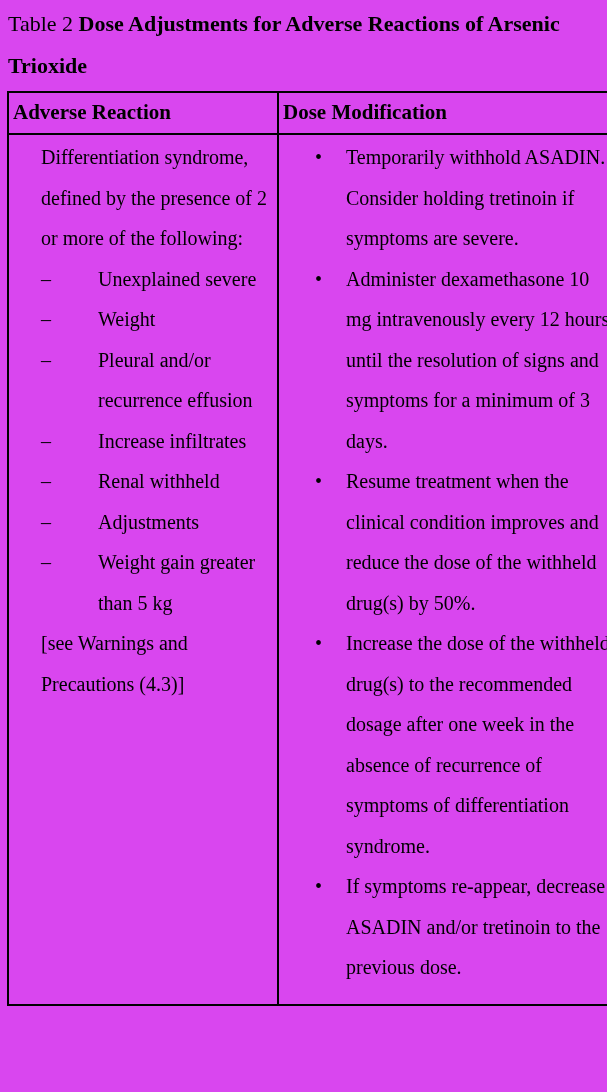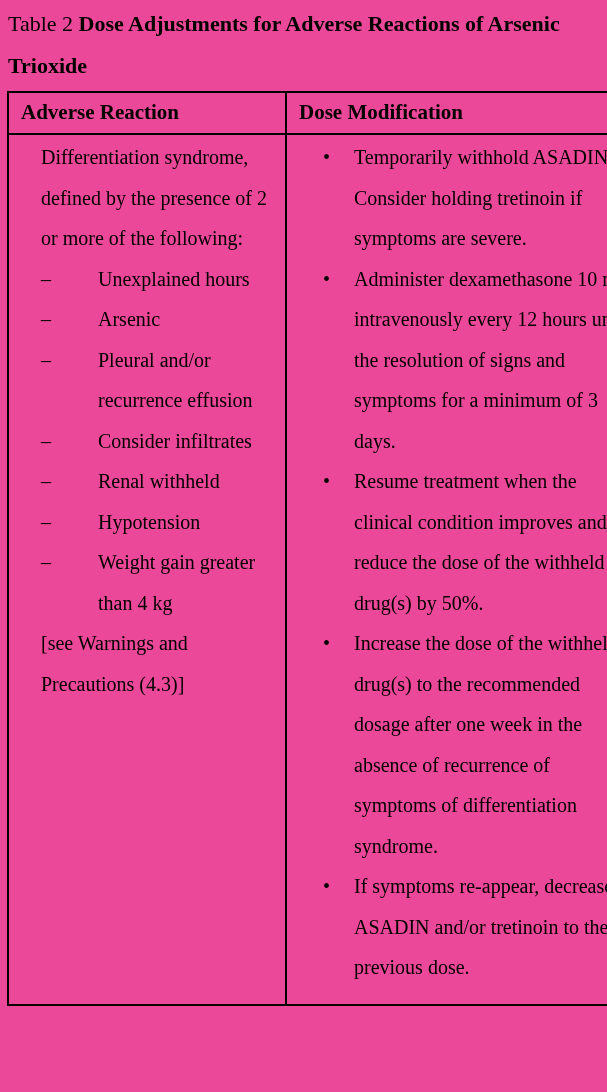--- a/index.html
+++ b/index.html
@@ -6,21 +6,21 @@
     margin: 0;
     padding: 0;
     background: #ffffff;
     width: 607px;
   }
   .page {
     position: relative;
     width: 607px;
     height: 1092px;
     overflow: hidden;
-    background: #ec4899;
+    background: #d946ef;
     color: #000000;
     font-family: "Liberation Serif", serif;
   }
   .doc-title {
     padding: 3px 0 0 8px;
     max-width: 575px;
     font-size: 22px;
     line-height: 42px;
     color: #000000;
   }
@@ -39,21 +39,21 @@
     color: #000000;
     padding-left: 32px;
   }
   th.col-left  { width: 260px; }
   th.col-right { width: 333px; }
   table.dose-table th {
     text-align: left;
     font-weight: bold;
     font-size: 21px;
     line-height: 37px;
-    padding: 1px 4px 2px 12px;
+    padding: 1px 4px 2px 4px;
   }
   td.cell {
     line-height: 40.5px;
     padding: 2px 6px 16px 9px;
   }
   td.cell-right { padding-left: 16px; padding-right: 6px; }
   .dash-item, .bullet-item {
     display: flex;
     align-items: flex-start;
   }
@@ -88,45 +88,45 @@
       </tr>
     </thead>
     <tbody>
       <tr>
 
         <td class="cell cell-left">
           <div>Differentiation syndrome, defined by the presence of 2 or more of the following:</div>
 
           <div class="dash-item">
             <span class="marker">–</span>
-            <span class="item-text">Unexplained hours</span>
+            <span class="item-text">Unexplained severe</span>
           </div>
           <div class="dash-item">
             <span class="marker">–</span>
-            <span class="item-text">Arsenic</span>
+            <span class="item-text">Weight</span>
           </div>
           <div class="dash-item">
             <span class="marker">–</span>
             <span class="item-text">Pleural and/or recurrence effusion</span>
           </div>
           <div class="dash-item">
             <span class="marker">–</span>
-            <span class="item-text">Consider infiltrates</span>
+            <span class="item-text">Increase infiltrates</span>
           </div>
           <div class="dash-item">
             <span class="marker">–</span>
             <span class="item-text">Renal withheld</span>
           </div>
           <div class="dash-item">
             <span class="marker">–</span>
-            <span class="item-text">Hypotension</span>
+            <span class="item-text">Adjustments</span>
           </div>
           <div class="dash-item">
             <span class="marker">–</span>
-            <span class="item-text">Weight gain greater than 4 kg</span>
+            <span class="item-text">Weight gain greater than 5 kg</span>
           </div>
 
           <div>[see Warnings and Precautions (4.3)]</div>
         </td>
 
         <td class="cell cell-right">
           <div class="bullet-item">
             <span class="marker">•</span>
             <span class="item-text">Temporarily withhold ASADIN. Consider holding tretinoin if symptoms are severe.</span>
           </div>

